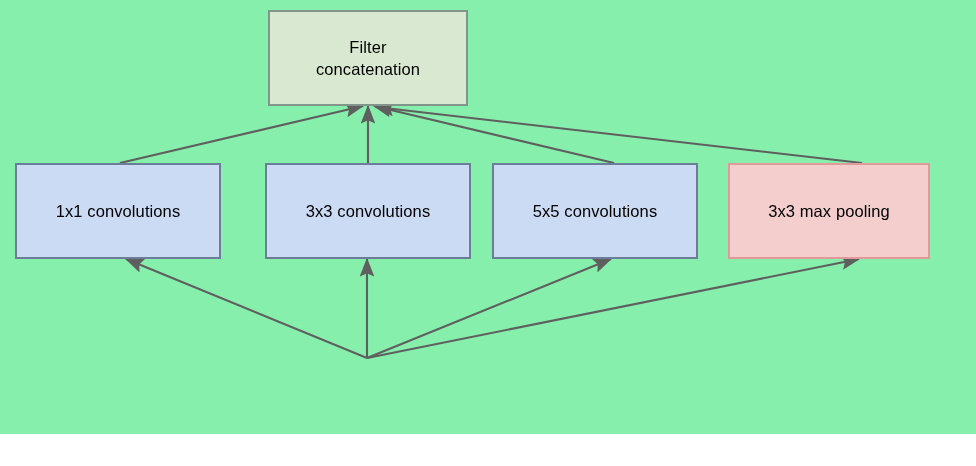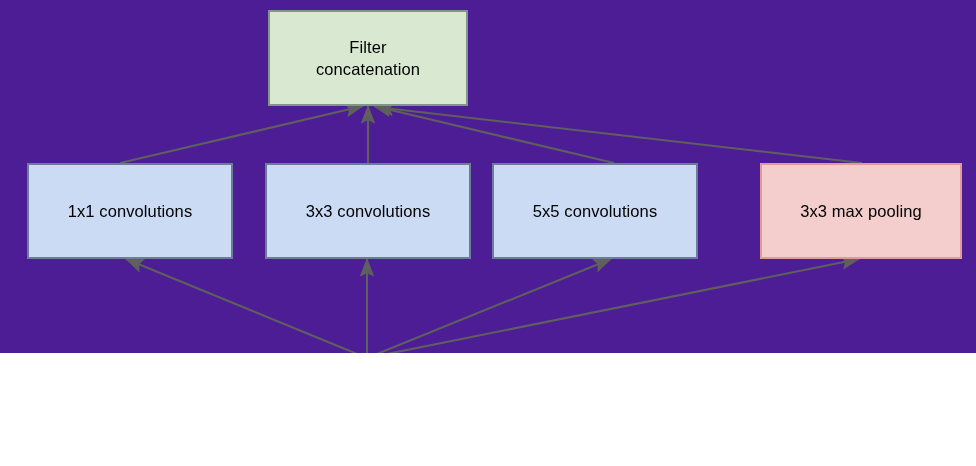--- a/index.html
+++ b/index.html
@@ -7,22 +7,22 @@
     margin: 0;
     padding: 0;
     background: #ffffff;
   }
   body {
     font-family: "Liberation Sans", sans-serif;
   }
   #canvas {
     position: relative;
     width: 976px;
-    height: 353px;
-    background: #4c1d95;
+    height: 434px;
+    background: #86efac;
     overflow: hidden;
   }
   #edges {
     position: absolute;
     left: 0;
     top: 0;
     width: 976px;
     height: 466px;
     pointer-events: none;
   }
@@ -79,30 +79,30 @@
         <line x1="614" y1="163" x2="374" y2="106" stroke="#5f5f5f" marker-end="url(#arrowhead)"></line>
         <line x1="862" y1="163" x2="376" y2="107" stroke="#5f5f5f" marker-end="url(#arrowhead)"></line>
       </g>
   </svg>
 
   <div class="node node-green" style="left: 268px; top: 10px; width: 200px; height: 96px; background: rgb(217, 232, 208); border-color: rgb(130, 149, 138);">
     <span class="node-label">Filter
 concatenation</span>
   </div>
 
-  <div class="node node-blue" style="left: 27px; top: 163px; width: 206px; height: 96px; background: rgb(203, 219, 244); border-color: rgb(108, 125, 153);">
+  <div class="node node-blue" style="left: 15px; top: 163px; width: 206px; height: 96px; background: rgb(203, 219, 244); border-color: rgb(108, 125, 153);">
     <span class="node-label">1x1 convolutions</span>
   </div>
 
   <div class="node node-blue" style="left: 265px; top: 163px; width: 206px; height: 96px; background: rgb(203, 219, 244); border-color: rgb(108, 125, 153); align-items: center;">
     <span class="node-label">3x3 convolutions</span>
   </div>
 
   <div class="node node-blue" style="left: 492px; top: 163px; width: 206px; height: 96px; background: rgb(203, 219, 244); border-color: rgb(108, 125, 153);">
     <span class="node-label">5x5 convolutions</span>
   </div>
 
-  <div class="node node-pink" style="left: 760px; top: 163px; width: 202px; height: 96px; background: rgb(244, 205, 205); border-color: rgb(224, 154, 154);">
+  <div class="node node-pink" style="left: 728px; top: 163px; width: 202px; height: 96px; background: rgb(244, 205, 205); border-color: rgb(224, 154, 154);">
     <span class="node-label">3x3 max pooling</span>
   </div>
 
 
 </div>
 
 </body></html>

